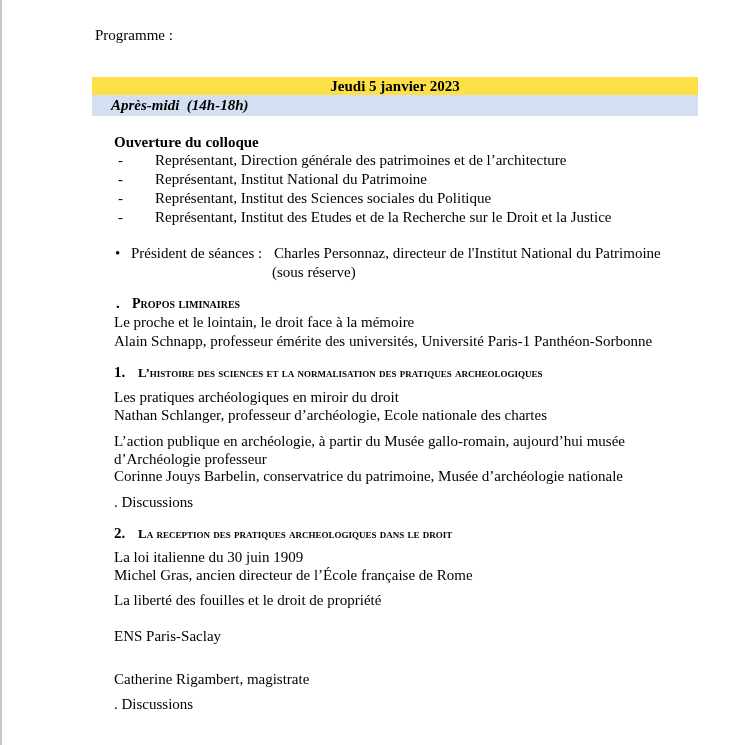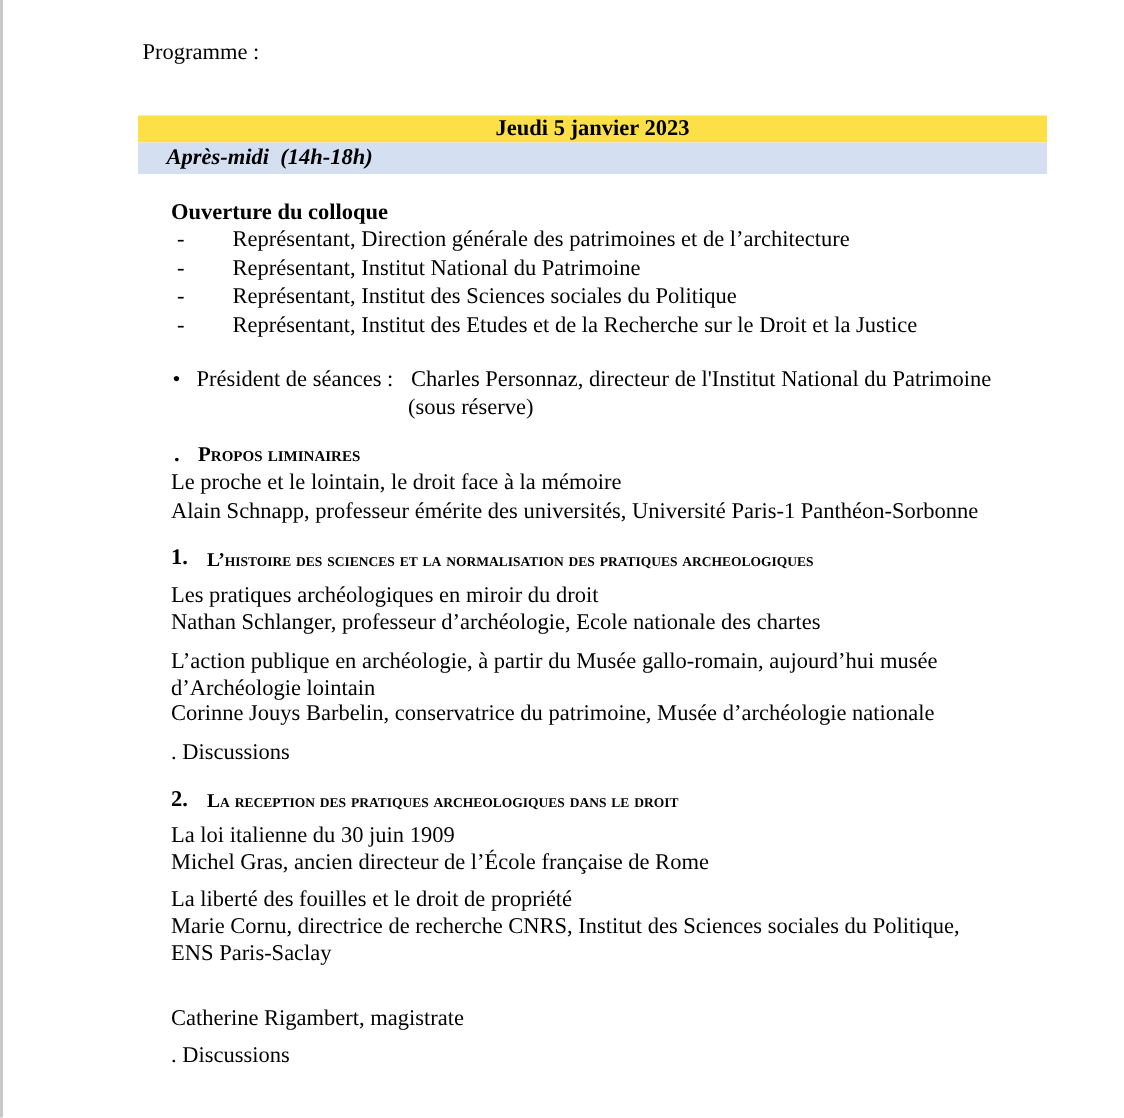--- a/index.html
+++ b/index.html
@@ -56,26 +56,25 @@
   <div class="abs t b" style="left:116px;top:294px">.</div>
   <div class="abs t sc" style="left:132px;top:294px;font-size:14px">Propos liminaires</div>
   <div class="abs t col" style="top:313px">Le proche et le lointain, le droit face à la mémoire</div>
   <div class="abs t i col" style="top:332px">Alain Schnapp, professeur émérite des universités, Université Paris-1 Panthéon-Sorbonne</div>
 
   <div class="abs t b" style="left:114px;top:363px">1.</div>
   <div class="abs t sc" style="left:138px;top:363px;font-size:13px">L’histoire des sciences et la normalisation des pratiques archeologiques</div>
   <div class="abs t col" style="top:388px">Les pratiques archéologiques en miroir du droit</div>
   <div class="abs t i col" style="top:406px">Nathan Schlanger, professeur d’archéologie, Ecole nationale des chartes</div>
   <div class="abs t col" style="top:432px">L’action publique en archéologie, à partir du Musée gallo-romain, aujourd’hui musée</div>
-  <div class="abs t col" style="top:450px">d’Archéologie lointain</div>
+  <div class="abs t col" style="top:450px">d’Archéologie professeur</div>
   <div class="abs t i col" style="top:467px">Corinne Jouys Barbelin, conservatrice du patrimoine, Musée d’archéologie nationale</div>
   <div class="abs t i col" style="top:493px">. Discussions</div>
 
   <div class="abs t b" style="left:114px;top:524px">2.</div>
   <div class="abs t sc" style="left:138px;top:524px;font-size:13px">La reception des pratiques archeologiques dans le droit</div>
   <div class="abs t col" style="top:548px">La loi italienne du 30 juin 1909</div>
   <div class="abs t i col" style="top:566px">Michel Gras, ancien directeur de l’École française de Rome</div>
   <div class="abs t col" style="top:591px">La liberté des fouilles et le droit de propriété</div>
-  <div class="abs t i col" style="top:609px">Marie Cornu, directrice de recherche CNRS, Institut des Sciences sociales du Politique,</div>
   <div class="abs t i col" style="top:627px">ENS Paris-Saclay</div>
   <div class="abs t i col" style="top:670px">Catherine Rigambert, magistrate</div>
   <div class="abs t i col" style="top:695px">. Discussions</div>
 </div>
 
 </body></html>

